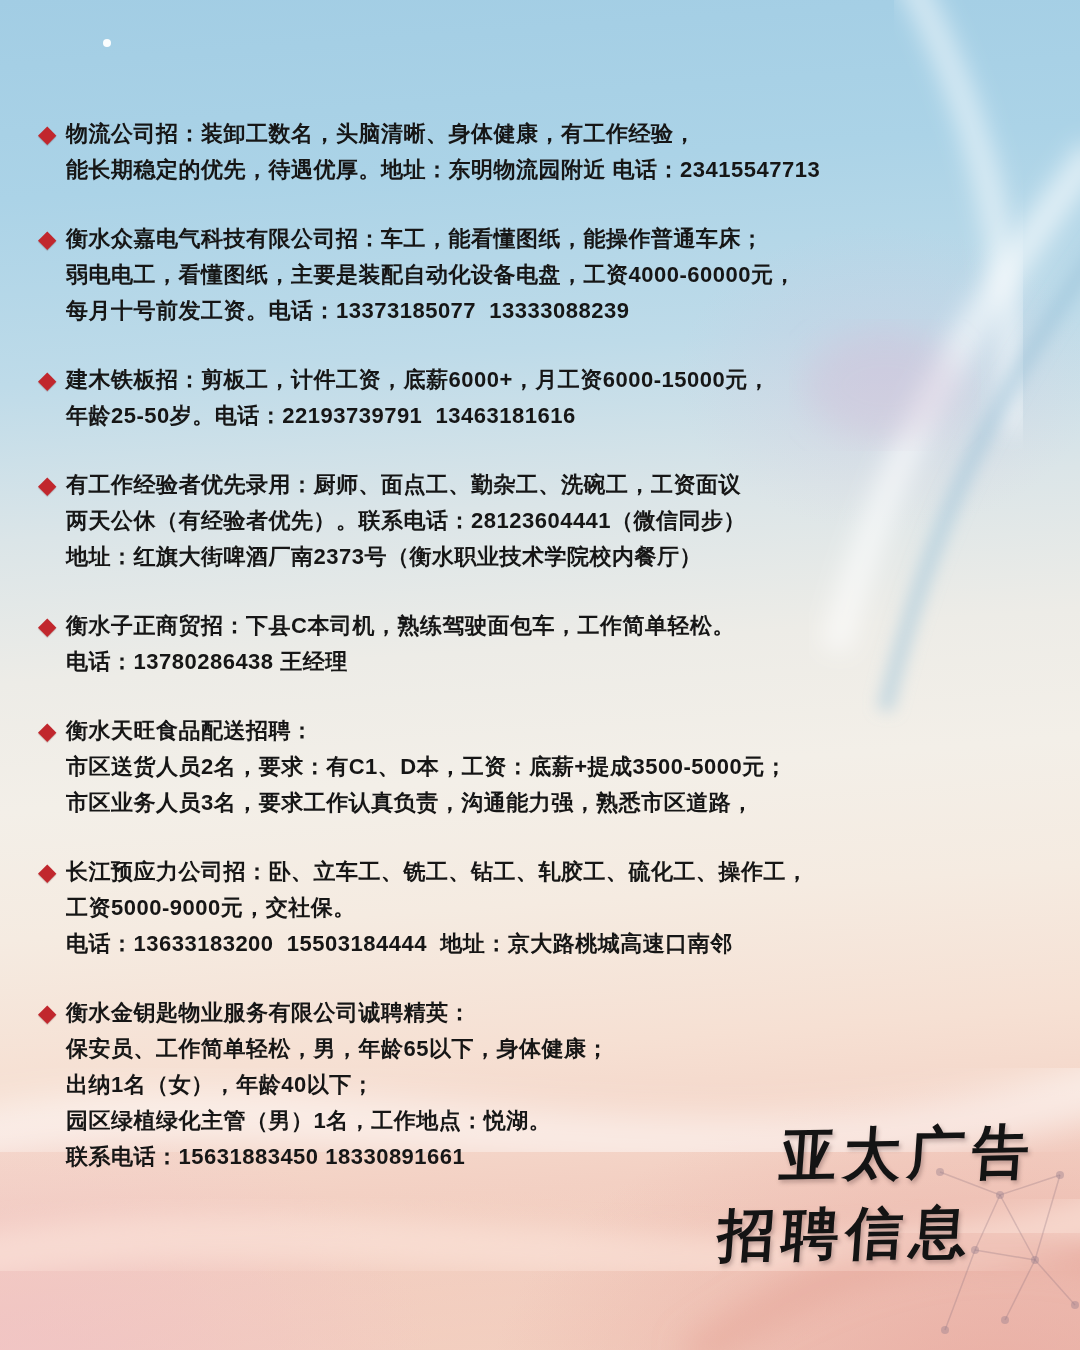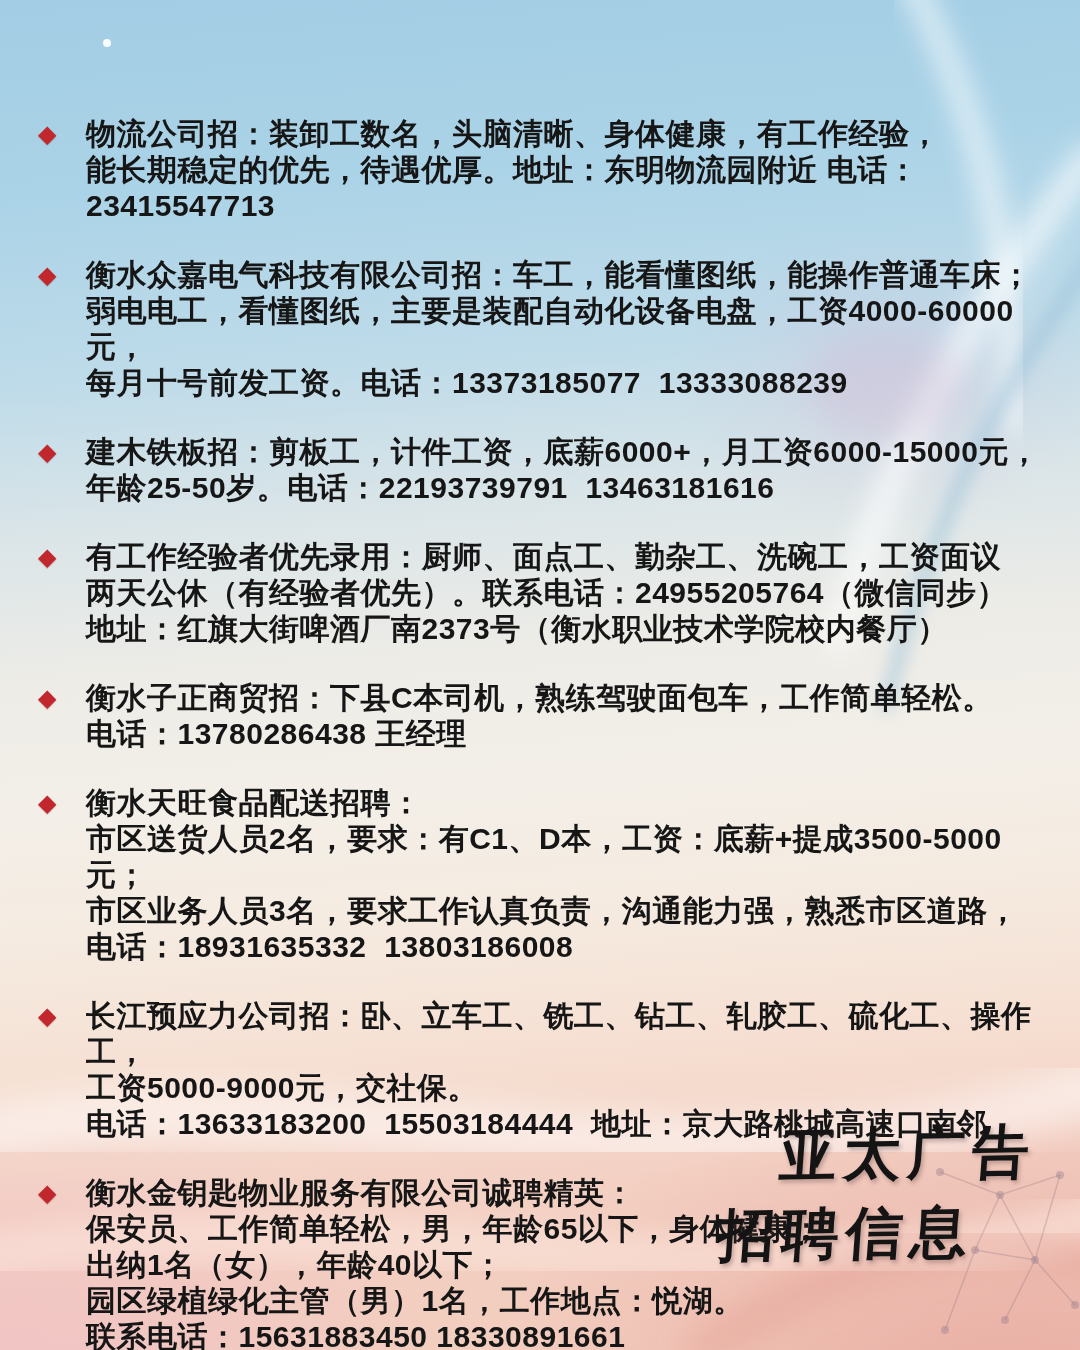--- a/index.html
+++ b/index.html
@@ -49,27 +49,26 @@
     position: absolute;
     left: -2px;
     top: 3px;
     font-size: 24px;
     line-height: 30px;
     color: #c1272d;
     text-shadow: 0 1px 1px rgba(80,0,0,0.25);
   }
 
   .job-line {
-    font-size: 30px;
+    font-size: 22px;
     line-height: 36px;
     font-weight: 700;
     color: #161616;
     white-space: pre-wrap;
     letter-spacing: 0.5px;
-    margin-left: 20px;
   }
 
   .watermark-line {
     position: absolute;
     font-family: "DejaVu Serif", "Liberation Serif", serif;
     font-weight: 700;
     font-size: 57px;
     line-height: 62px;
     color: #141414;
     letter-spacing: 7px;
@@ -147,36 +146,35 @@
 
     <div class="job">
       <span class="bullet">◆</span>
       <div class="job-line">建木铁板招：剪板工，计件工资，底薪6000+，月工资6000-15000元，</div>
       <div class="job-line">年龄25-50岁。电话：22193739791  13463181616</div>
     </div>
 
     <div class="job">
       <span class="bullet">◆</span>
       <div class="job-line">有工作经验者优先录用：厨师、面点工、勤杂工、洗碗工，工资面议</div>
-      <div class="job-line">两天公休（有经验者优先）。联系电话：24955205764（微信同步）</div>
+      <div class="job-line">两天公休（有经验者优先）。联系电话：28123604441（微信同步）</div>
       <div class="job-line">地址：红旗大街啤酒厂南2373号（衡水职业技术学院校内餐厅）</div>
     </div>
 
     <div class="job">
       <span class="bullet">◆</span>
       <div class="job-line">衡水子正商贸招：下县C本司机，熟练驾驶面包车，工作简单轻松。</div>
       <div class="job-line">电话：13780286438 王经理</div>
     </div>
 
     <div class="job">
       <span class="bullet">◆</span>
       <div class="job-line">衡水天旺食品配送招聘：</div>
       <div class="job-line">市区送货人员2名，要求：有C1、D本，工资：底薪+提成3500-5000元；</div>
       <div class="job-line">市区业务人员3名，要求工作认真负责，沟通能力强，熟悉市区道路，</div>
-      <div class="job-line">电话：18931635332  13803186008</div>
     </div>
 
     <div class="job">
       <span class="bullet">◆</span>
       <div class="job-line">长江预应力公司招：卧、立车工、铣工、钻工、轧胶工、硫化工、操作工，</div>
       <div class="job-line">工资5000-9000元，交社保。</div>
       <div class="job-line">电话：13633183200  15503184444  地址：京大路桃城高速口南邻</div>
     </div>
 
     <div class="job">

